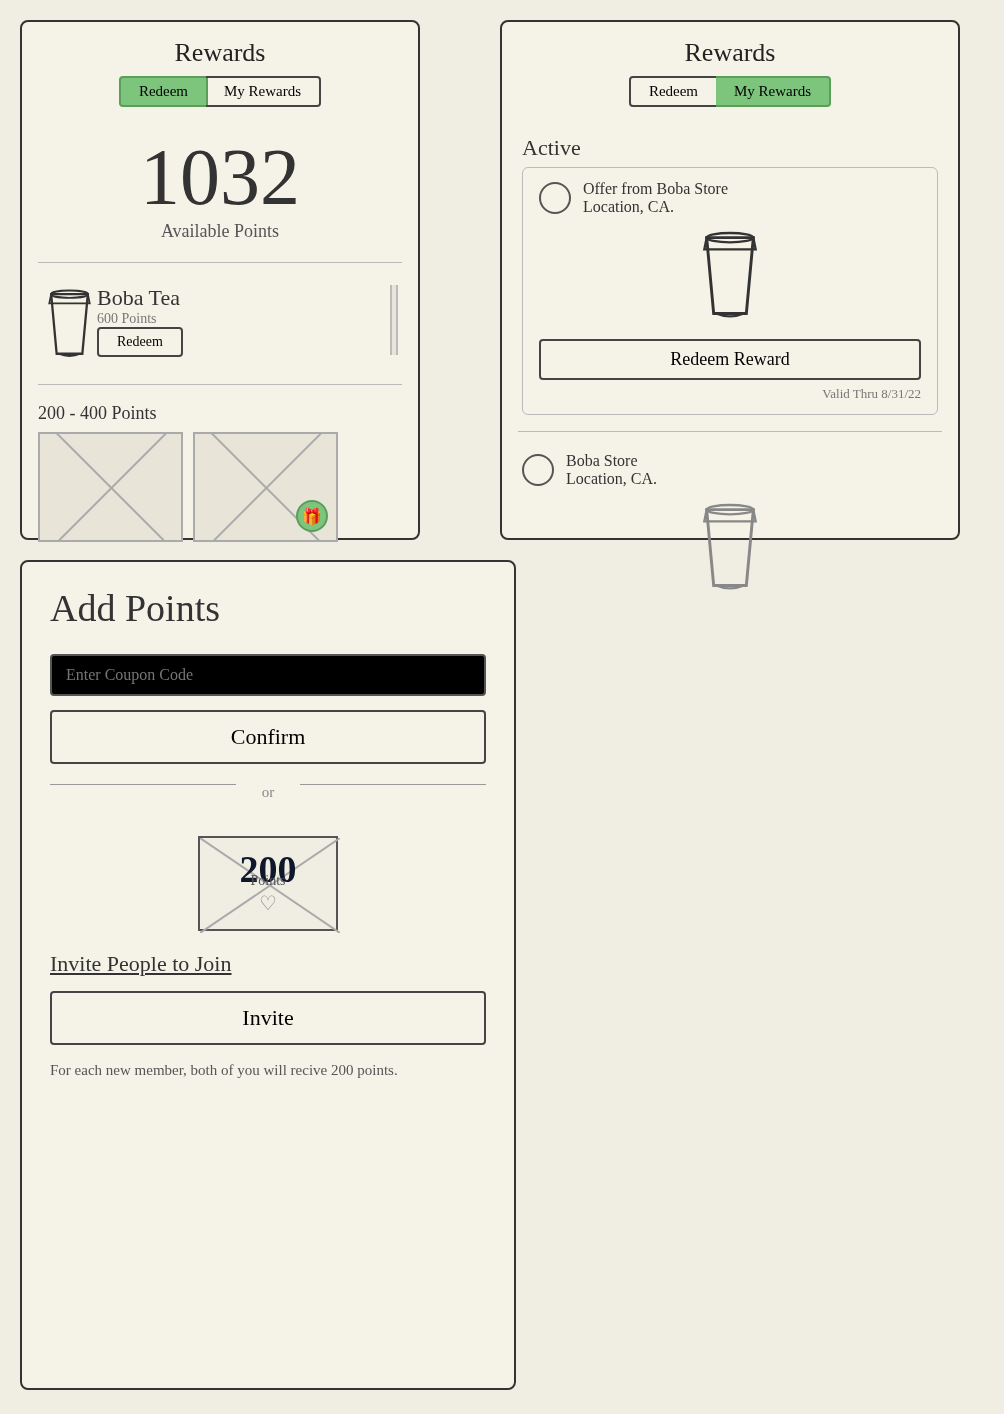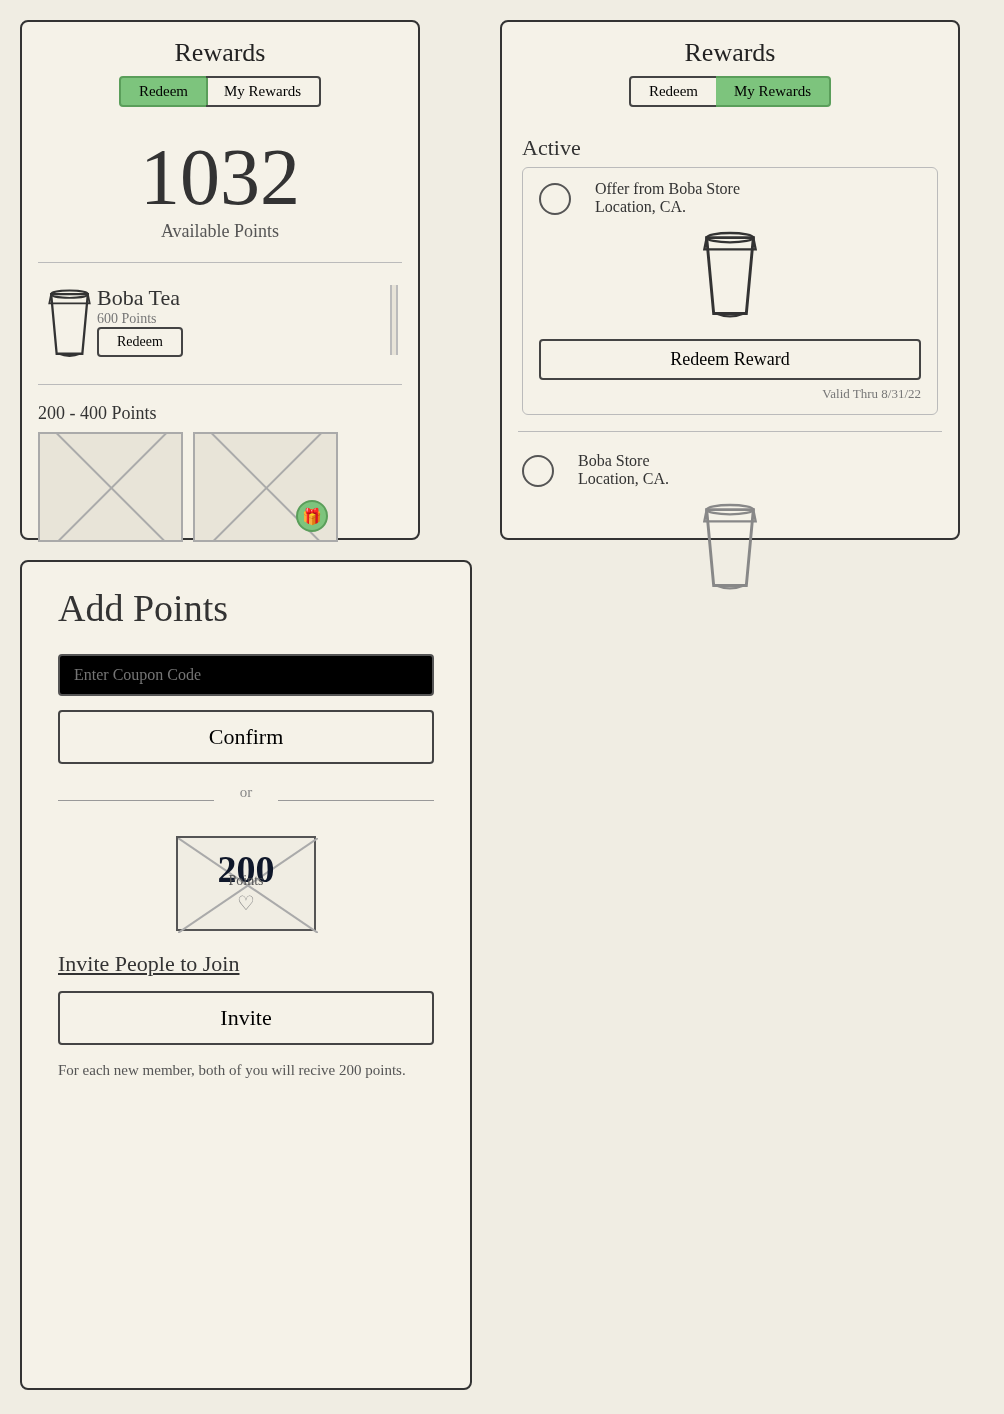--- a/index.html
+++ b/index.html
@@ -202,22 +202,22 @@
     }
 
     .reward-card {
       margin: 0 20px;
       border: 1.5px solid #bbb;
       border-radius: 6px;
       padding: 12px 16px;
     }
     .reward-card-row {
       display: flex;
-      align-items: center;
-      gap: 24px;
+      align-items: flex-start;
+      gap: 12px;
       margin-bottom: 10px;
     }
     .circle-icon {
       width: 32px;
       height: 32px;
       border-radius: 50%;
       border: 2px solid #555;
       flex-shrink: 0;
       margin-top: 2px;
     }
@@ -253,23 +253,23 @@
     }
 
     .passed-section {
       padding: 10px 20px 0;
     }
 
     
     #panel-add-points {
       top: 560px;
       left: 20px;
-      width: 452px;
+      width: 496px;
       height: 830px;
-      padding: 24px 36px;
+      padding: 24px 28px;
     }
 
     #panel-add-points .page-title {
       font-family: 'Segoe Script', cursive;
       font-size: 38px;
       color: #333;
       margin-bottom: 24px;
     }
 
     .input-field {
@@ -292,21 +292,21 @@
       font-size: 22px;
       background: transparent;
       border: 2px solid #444;
       border-radius: 4px;
       cursor: pointer;
       margin-bottom: 20px;
     }
 
     .or-divider {
       display: flex;
-      align-items: flex-end;
+      align-items: flex-start;
       gap: 26px;
       margin-bottom: 20px;
     }
     .or-line {
       flex: 1;
       height: 1px;
       background: #999;
     }
     .or-text {
       font-family: 'Segoe Script', cursive;

